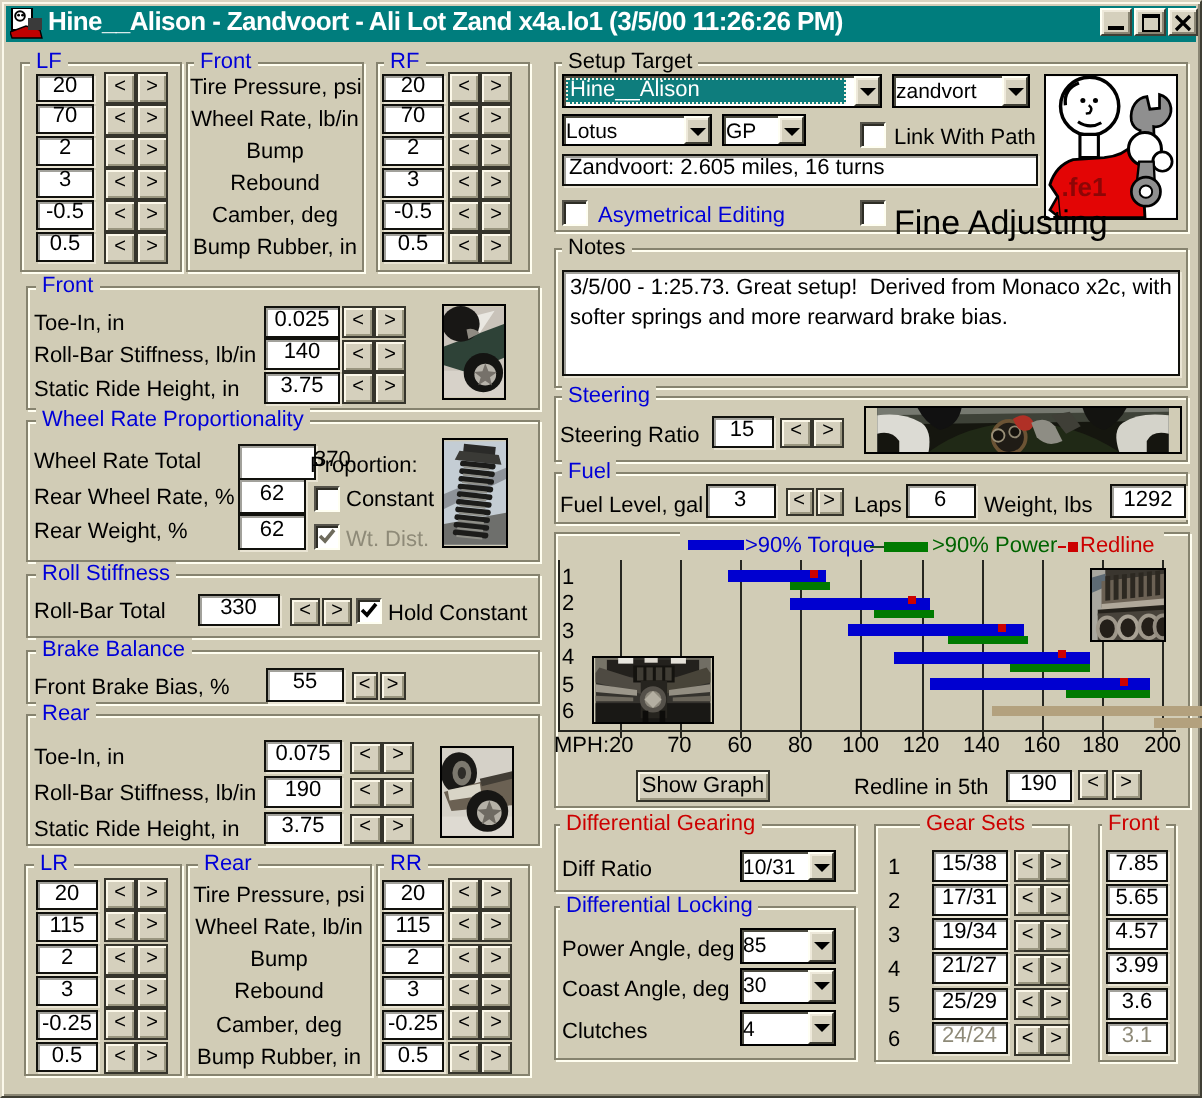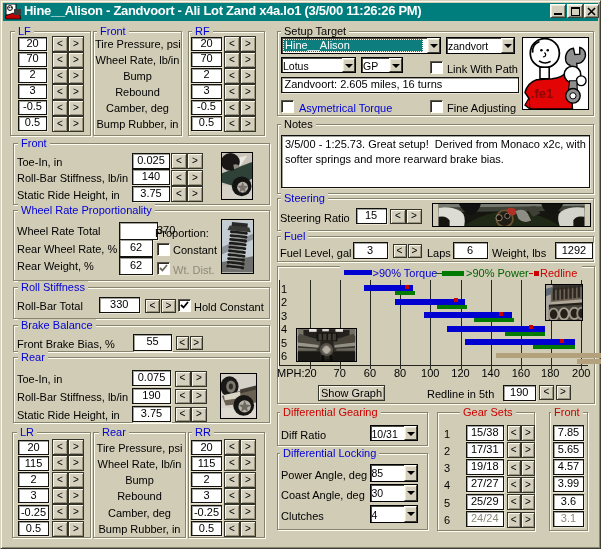--- a/index.html
+++ b/index.html
@@ -110,23 +110,23 @@
   </div>
 <div class="cbo" style="left:361px;top:56.5px;width:42px;height:16px"></div>
 <div class="lab" style="left:363px;top:59.5px;z-index:2;font-size:10.5px">GP</div>
 <div class="dd" style="left:389px;top:57.5px;height:14px;width:13px">
     <div class="arr"></div>
   </div>
 <div class="cbx" style="left:430px;top:61px;background:#fff"></div>
 <div class="lab" style="left:447px;top:62.5px;color:#000;font-size:11px">Link With Path</div>
 <div class="tb" style="left:280.5px;top:76.5px;width:238px;height:16.5px;line-height:13.5px;color:#000;text-align:left;padding-left:3px;">Zandvoort: 2.605 miles, 16 turns</div>
 <div class="cbx" style="left:281px;top:100px;background:#fff"></div>
-<div class="lab" style="left:299px;top:101.5px;color:#0000d8;font-size:11px">Asymetrical Torque</div>
+<div class="lab" style="left:299px;top:101.5px;color:#0000d8;font-size:11px">Asymetrical Editing</div>
 <div class="cbx" style="left:430px;top:100px;background:#fff"></div>
-<div class="lab" style="left:447px;top:101.5px;color:#000;font-size:11px">Fine Adjusting</div>
+<div class="lab" style="left:447px;top:101.5px;color:#000;font-size:17px">Fine Adjusting</div>
 <svg class="pho" style="left:522px;top:37px" width="67" height="73" viewBox="0 0 67 73">
     <rect width="67" height="73" fill="#fff"></rect>
     <circle cx="22.5" cy="15.5" r="15" fill="#fff" stroke="#000" stroke-width="1.8"></circle>
     <path d="M17 3.5 Q9 6.5 10 15" fill="none" stroke="#000" stroke-width="1.7"></path>
     <circle cx="19" cy="12.5" r="1.3" fill="#000"></circle>
     <circle cx="25.5" cy="12.5" r="1.3" fill="#000"></circle>
     <path d="M22 15 q2.5 1.5 0.5 4 l-2 0.3" fill="none" stroke="#000" stroke-width="1.3"></path>
     <path d="M16.5 23.5 q6 4 12 0.5" fill="none" stroke="#000" stroke-width="1.6"></path>
     <path d="M17.5 30 h9.5 v12 h-9.5 z" fill="#fff" stroke="#000" stroke-width="1.6"></path>
     <path d="M2 56 Q5 46 14 43 L30 42 Q40 41 45 35 L57 45 L50 54 L51 73 L7 73 L6 62 Z" fill="#e30505" stroke="#000" stroke-width="1.5"></path>
@@ -481,25 +481,25 @@
 <div class="glab" style="left:460px;top:406px;color:#cc0000">Gear Sets</div>
 <div class="lab" style="left:444px;top:427.5px;color:#000;font-size:11px">1</div>
 <div class="tb" style="left:465.5px;top:424.5px;width:38.5px;height:16px;line-height:13px;color:#000;">15/38</div>
 <div class="spin" style="left:506.5px;top:425.0px;width:14.5px;height:16px;line-height:13px">&lt;</div>
 <div class="spin" style="left:521px;top:425.0px;width:14px;height:16px;line-height:13px">&gt;</div>
 <div class="lab" style="left:444px;top:444.8px;color:#000;font-size:11px">2</div>
 <div class="tb" style="left:465.5px;top:441.8px;width:38.5px;height:16px;line-height:13px;color:#000;">17/31</div>
 <div class="spin" style="left:506.5px;top:442.3px;width:14.5px;height:16px;line-height:13px">&lt;</div>
 <div class="spin" style="left:521px;top:442.3px;width:14px;height:16px;line-height:13px">&gt;</div>
 <div class="lab" style="left:444px;top:462.1px;color:#000;font-size:11px">3</div>
-<div class="tb" style="left:465.5px;top:459.1px;width:38.5px;height:16px;line-height:13px;color:#000;">19/18</div>
+<div class="tb" style="left:465.5px;top:459.1px;width:38.5px;height:16px;line-height:13px;color:#000;">19/34</div>
 <div class="spin" style="left:506.5px;top:459.6px;width:14.5px;height:16px;line-height:13px">&lt;</div>
 <div class="spin" style="left:521px;top:459.6px;width:14px;height:16px;line-height:13px">&gt;</div>
 <div class="lab" style="left:444px;top:479.4px;color:#000;font-size:11px">4</div>
-<div class="tb" style="left:465.5px;top:476.4px;width:38.5px;height:16px;line-height:13px;color:#000;">27/27</div>
+<div class="tb" style="left:465.5px;top:476.4px;width:38.5px;height:16px;line-height:13px;color:#000;">21/27</div>
 <div class="spin" style="left:506.5px;top:476.9px;width:14.5px;height:16px;line-height:13px">&lt;</div>
 <div class="spin" style="left:521px;top:476.9px;width:14px;height:16px;line-height:13px">&gt;</div>
 <div class="lab" style="left:444px;top:496.7px;color:#000;font-size:11px">5</div>
 <div class="tb" style="left:465.5px;top:493.7px;width:38.5px;height:16px;line-height:13px;color:#000;">25/29</div>
 <div class="spin" style="left:506.5px;top:494.2px;width:14.5px;height:16px;line-height:13px">&lt;</div>
 <div class="spin" style="left:521px;top:494.2px;width:14px;height:16px;line-height:13px">&gt;</div>
 <div class="lab" style="left:444px;top:514.0px;color:#000;font-size:11px">6</div>
 <div class="tb" style="left:465.5px;top:511.0px;width:38.5px;height:16px;line-height:13px;color:#8e8a78;">24/24</div>
 <div class="spin" style="left:506.5px;top:511.5px;width:14.5px;height:16px;line-height:13px">&lt;</div>
 <div class="spin" style="left:521px;top:511.5px;width:14px;height:16px;line-height:13px">&gt;</div>

